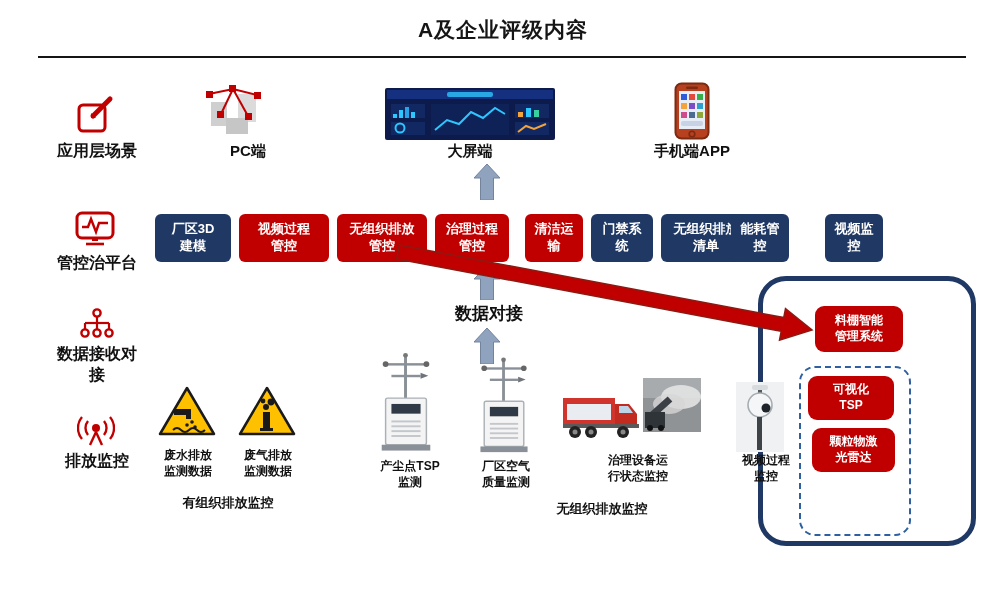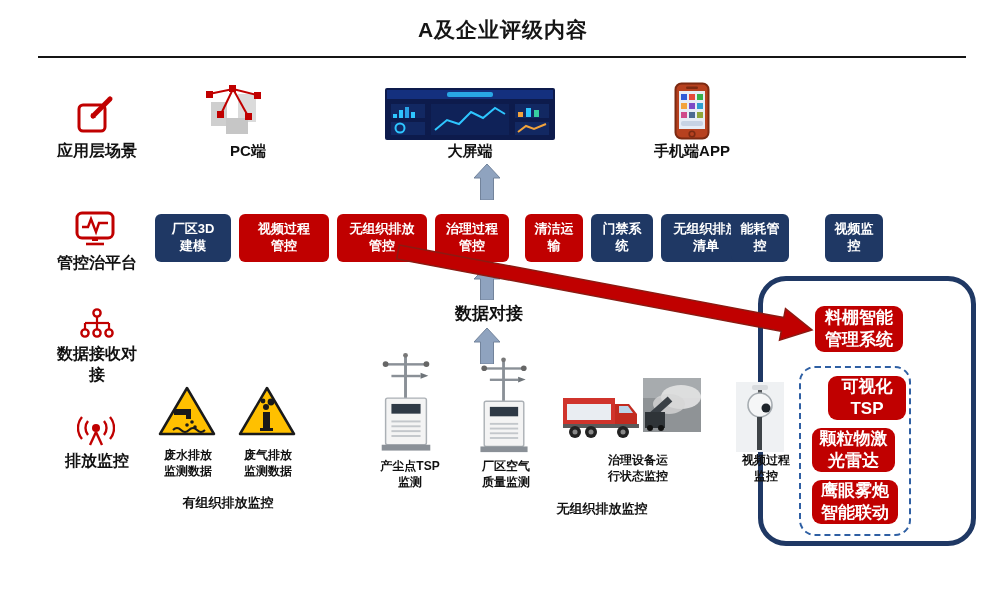--- a/index.html
+++ b/index.html
@@ -15,21 +15,21 @@
   .cap{position:absolute;font-weight:bold;font-size:15px;text-align:center}
   .small-cap{position:absolute;font-size:12px;font-weight:bold;text-align:center;
              white-space:pre-line;line-height:1.35}
   .group-cap{position:absolute;font-size:13px;font-weight:bold;text-align:center}
   .btn{position:absolute;top:214px;height:48px;border-radius:6px;color:#fff;font-weight:bold;
        font-size:13px;display:flex;align-items:center;justify-content:center;text-align:center;
        white-space:pre-line;line-height:1.3;padding:2px}
   .btn.navy{background:#1F3864}
   .btn.red{background:#C00000}
   .redbox{position:absolute;background:#C00000;border-radius:9px;color:#fff;font-weight:bold;
-          font-size:17px;display:flex;align-items:center;justify-content:center;text-align:center;
+          font-size:12px;display:flex;align-items:center;justify-content:center;text-align:center;
           white-space:pre-line;line-height:1.3;z-index:5}
   .hl-frame{position:absolute;left:758px;top:276px;width:218px;height:270px;
             border:5px solid #1F3864;border-radius:28px;background:#fff;z-index:3}
   .dash-frame{position:absolute;left:799px;top:366px;width:112px;height:170px;
               border:2px dashed #2E5FA3;border-radius:16px;z-index:4}
   .z4{z-index:4}
   .overlay{position:absolute;left:0;top:0;width:1006px;height:596px;z-index:6;pointer-events:none}
   svg{display:block}
 </style>
 </head>
@@ -298,24 +298,22 @@
   </div>
   <div class="small-cap z4" style="left:734px;top:452px;width:64px">视频过程
 监控</div>
 
   <div class="group-cap" style="left:536px;top:500px;width:132px">无组织排放监控</div>
 
   <div class="hl-frame"></div>
   <div class="redbox" style="left:815px;top:306px;width:88px;height:46px">料棚智能
 管理系统</div>
   <div class="dash-frame"></div>
-  <div class="redbox" style="left:828px;top:376px;width:78px;height:44px">可视化
+  <div class="redbox" style="left:808px;top:376px;width:86px;height:44px">可视化
 TSP</div>
   <div class="redbox" style="left:812px;top:428px;width:83px;height:44px">颗粒物激
 光雷达</div>
-  <div class="redbox" style="left:812px;top:480px;width:86px;height:44px">鹰眼雾炮
-智能联动</div>
 
   <svg class="overlay" viewBox="0 0 1006 596">
     <polygon points="399.3,245.1 783.8,317.5 785.5,308.7 812,330 779.5,340.1 781.2,331.3 396.7,258.9" fill="#C00000" stroke="#8B1A12" stroke-width="1.5"></polygon>
   </svg>
 
 </div>
 
 </body></html>

